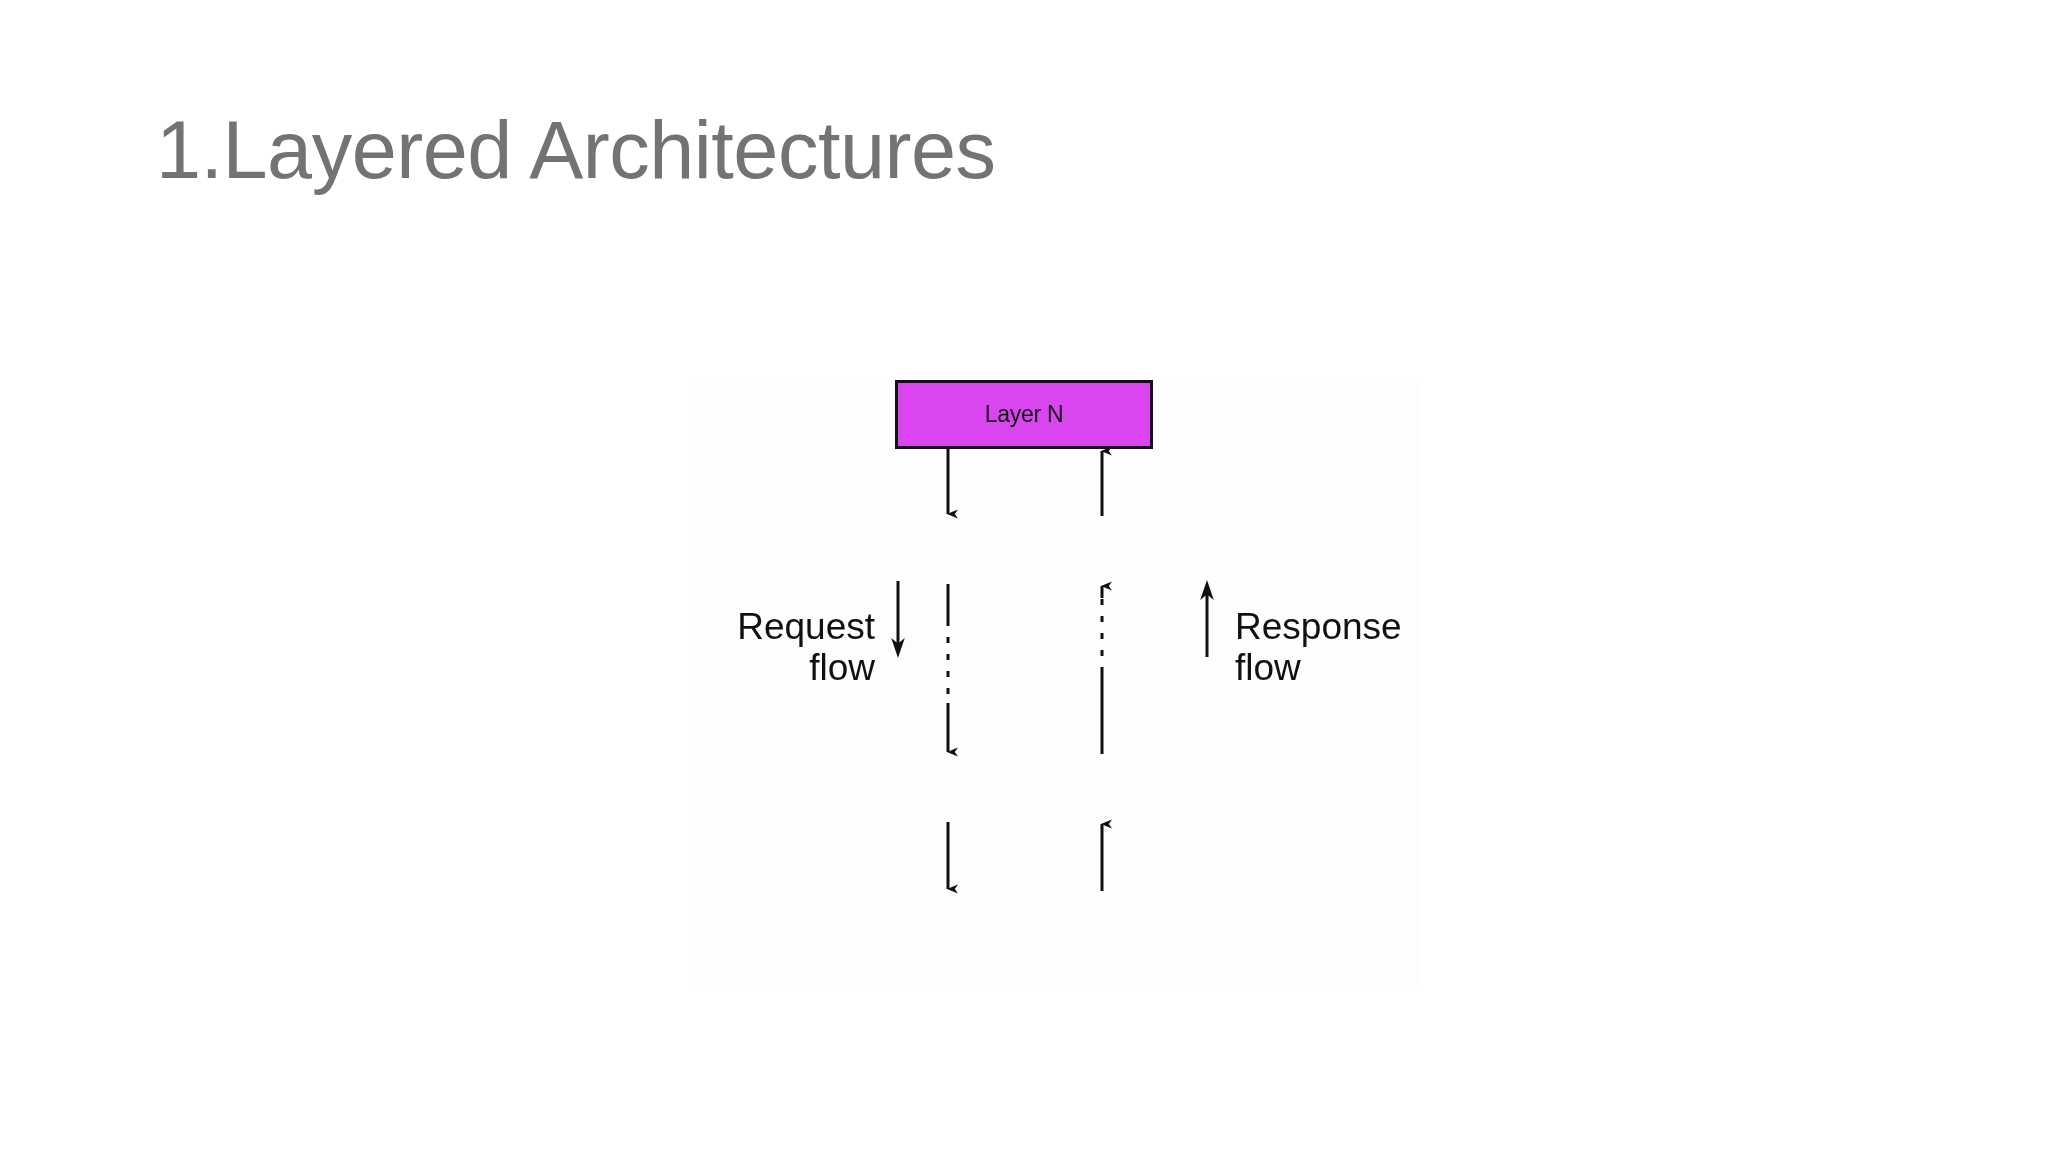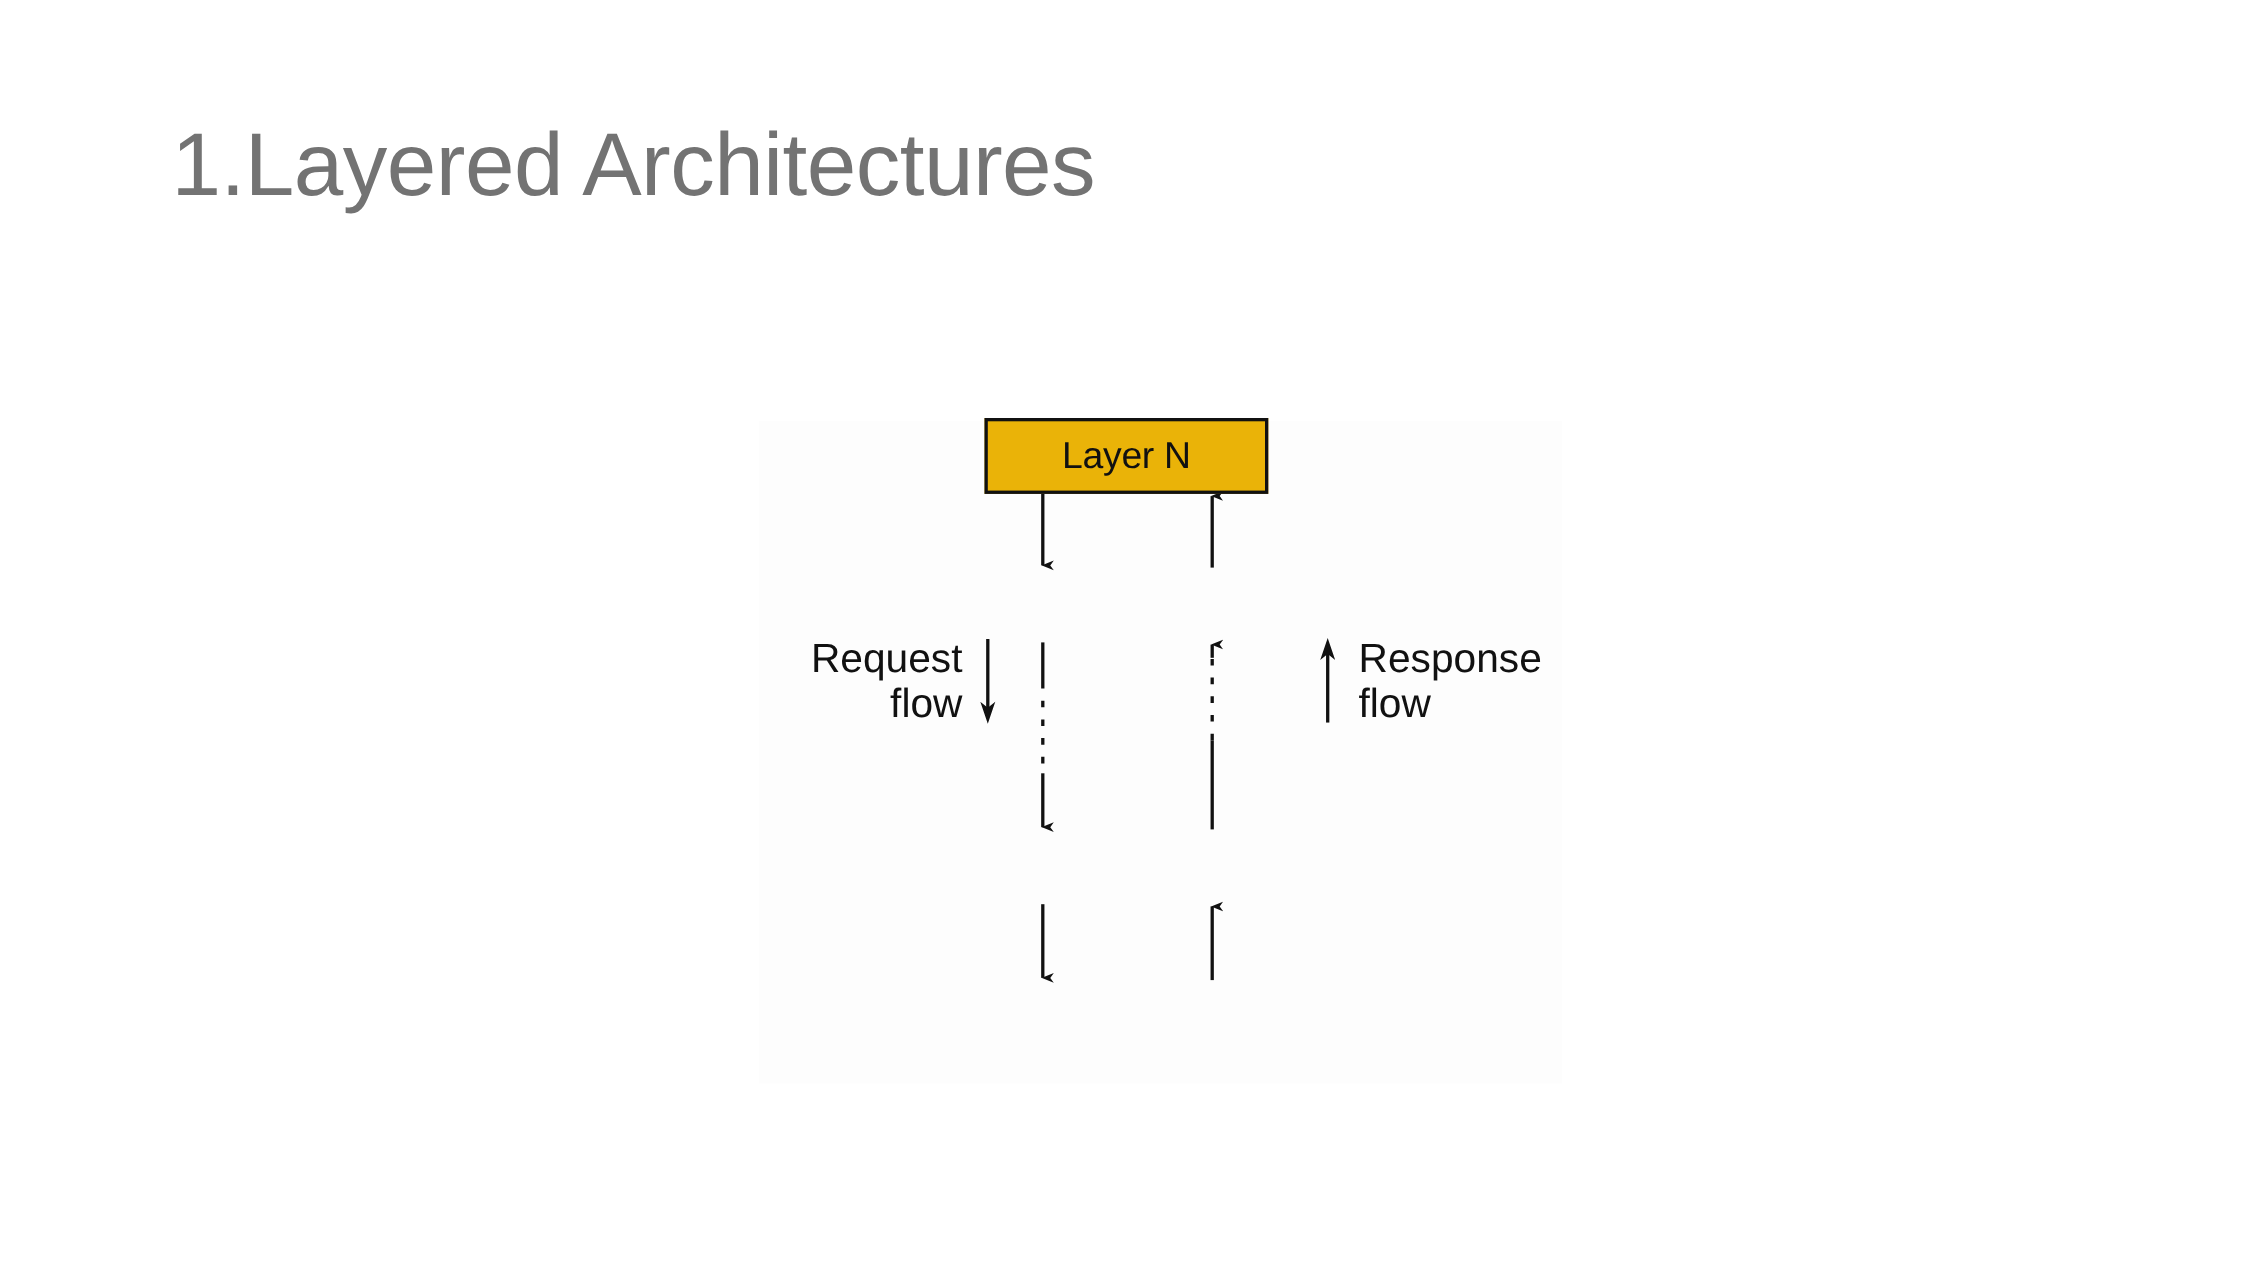--- a/index.html
+++ b/index.html
@@ -38,26 +38,26 @@
     height: 602px;
     background: #fdfdfd;
   }
 
   
   .layer-box {
     position: absolute;
     left: 205px;
     width: 258px;
     border: 3px solid #111111;
-    background: #eab308;
+    background: #d946ef;
     box-sizing: border-box;
     display: flex;
     align-items: center;
     justify-content: center;
-    font-size: 34px;
+    font-size: 23px;
     color: #111111;
     letter-spacing: -0.3px;
   }
   #layer-box-n    { top: -3px;  height: 69px; }
   #layer-box-nm1  { top: 133px; height: 68px; }
   #layer-box-2    { top: 371px; height: 68px; }
   #layer-box-1    { top: 508px; height: 72px; }
 
   
   #connectors {
@@ -69,20 +69,21 @@
     overflow: visible;
   }
 
   
   .flow-label {
     position: absolute;
     font-size: 37px;
     color: #111111;
     line-height: 1.12;
     white-space: pre;
+    margin-top: 28px;
   }
   #request-flow-label {
     left: -30px;
     top: 195px;
     width: 215px;
     text-align: right;
   }
   #response-flow-label {
     left: 545px;
     top: 195px;

